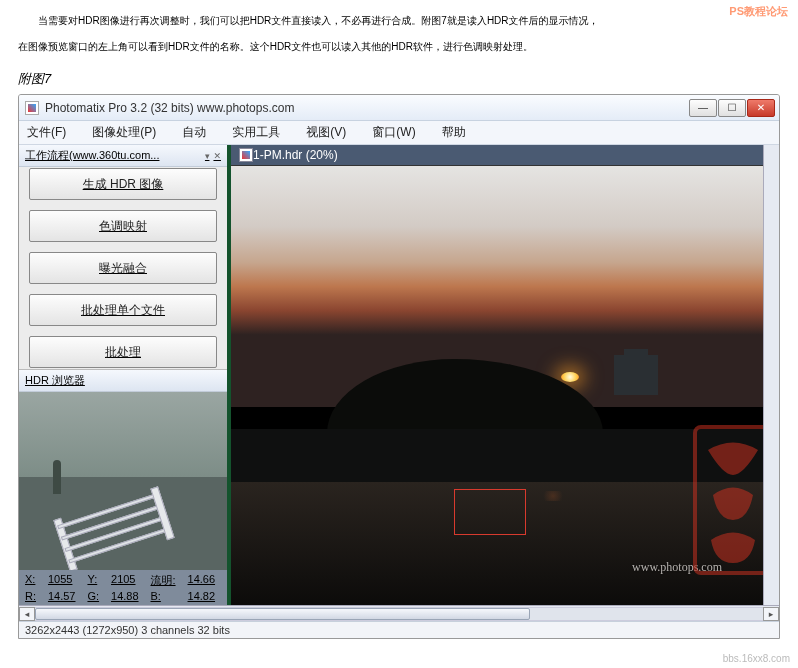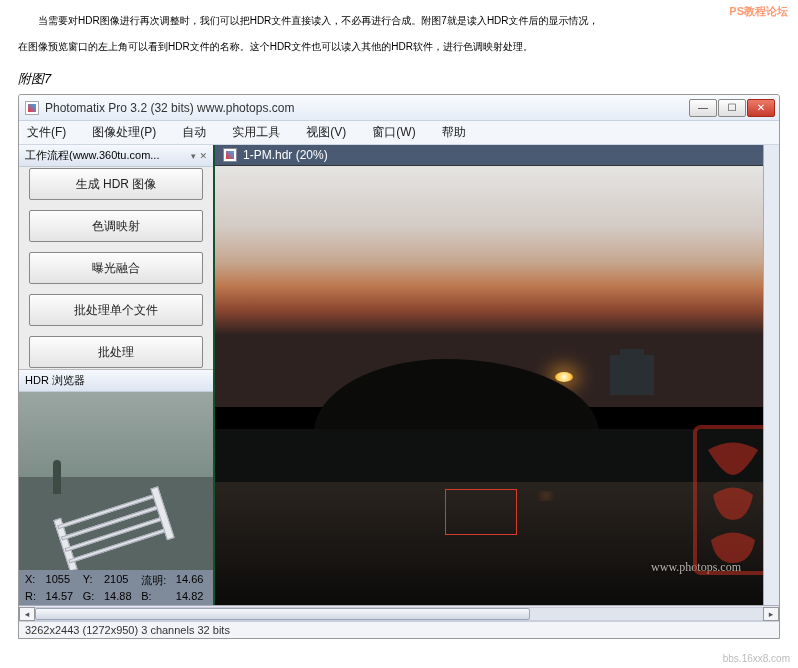--- a/index.html
+++ b/index.html
@@ -13,55 +13,55 @@
 .titlebar { display: flex; align-items: center; background: linear-gradient(#fafcff,#e4ecf7); border-bottom: 1px solid #c7d2e0; height: 26px; padding: 0 4px 0 6px; font-size: 12px; color: #333; }
 .titlebar .app-icon { width:14px; height:14px; margin-right:6px; display:inline-flex; align-items:center; justify-content:center; background:#fff; border:1px solid #aaa; }
 .titlebar .app-icon span{width:8px;height:8px;background:linear-gradient(45deg,#e33,#3af);}
 .titlebar-spacer { flex: 1; }
 .winbtns { display: flex; gap: 1px; }
 .winbtn { width: 28px; height: 18px; border: 1px solid #888; border-radius: 2px; display: flex; align-items: center; justify-content: center; font-size: 10px; background: linear-gradient(#fdfdfd,#e0e0e0); cursor:pointer;}
 .winbtn.close { background: linear-gradient(#ef7a6a,#c73a2a); border-color:#a82818; color:#fff; }
 .menubar { display: flex; gap: 26px; padding: 3px 8px; background: #f3f6fb; border-bottom: 1px solid #cfd7e3; font-size: 12px; color: #222; }
 .menubar span { cursor: default; }
 .content { display: flex; height: 460px; background: #6e7b8f; }
-.left-col { width: 196px; display: flex; flex-direction: column; background: #ececec; border-right: 2px solid #14532d; }
+.left-col { width: 212px; display: flex; flex-direction: column; background: #ececec; border-right: 4px solid #14532d; text-decoration: underline; }
 .panel-header { background: linear-gradient(#f5f8fd,#dde5f1); font-size: 11px; padding: 3px 6px; border-bottom: 1px solid #c2ccd9; display:flex; align-items:center; }
 .panel-header .ph-spacer{flex:1;}
 .panel-header .ph-icon{font-size:9px;color:#666;margin-left:4px;cursor:pointer;}
 .workflow { padding: 1px 10px; display: flex; flex-direction: column; gap: 10px; border-bottom: 1px solid #bbb; }
 .wf-btn { height: 32px; background: linear-gradient(#fdfdfd,#e4e4e4); border: 1px solid #888; border-radius: 2px; font-size: 12px; color: #222; cursor:pointer; }
 .hdr-browser { flex: 1; display: flex; flex-direction: column; }
 .browser-img { flex: 1; background: #566; position: relative; overflow: hidden; }
 .sky { position:absolute; top:0;left:0;right:0;height:48%; background:linear-gradient(#9aa6a2,#7d8d87);}
 .ground { position:absolute; top:48%;left:0;right:0;bottom:0; background:#596562;}
 .tree { position:absolute; top:38%; left:34px; width:8px; height:34px; background:#3e4a44; border-radius:4px 4px 0 0;}
 .ladder { position:absolute; bottom:14px; left:40px; width:110px; height:54px; transform: rotate(-18deg); }
 .ladder::before,.ladder::after{content:"";position:absolute;top:0;bottom:0;width:6px;background:#e6e9eb;border:1px solid #aab;}
 .ladder::before{left:0;} .ladder::after{right:0;}
 .rung{position:absolute;left:2px;right:2px;height:4px;background:#dfe3e6;border:1px solid #aab;}
 .r1{top:6px}.r2{top:18px}.r3{top:30px}.r4{top:42px}
 .browser-info { background:#7f8b9b; color:#000; font-size:11px; padding:3px 6px; display:grid; grid-template-columns:auto auto auto auto auto auto; gap:2px 6px;}
 .right-col { flex: 1; display: flex; flex-direction: column; background: #5a6878; position: relative; }
-.doc-tab { display: flex; align-items: center; gap: 6px; background: #4a5a72; color: #fff; font-size: 12px; padding: 3px 8px; border-bottom: 1px solid #333; }
+.doc-tab { display: flex; align-items: center; gap: 0; background: #4a5a72; color: #fff; font-size: 12px; padding: 3px 8px; border-bottom: 1px solid #333; }
 .doc-tab .doc-icon{width:14px;height:14px;background:#fff;border:1px solid #889;display:flex;align-items:center;justify-content:center;}
 .doc-tab .doc-icon span{width:8px;height:8px;background:linear-gradient(45deg,#e33,#3af);}
 .doc-scroll-far{width:16px;background:#e6eaf2;border-left:1px solid #aab;}
 .image-area { flex: 1; position: relative; overflow: hidden; background: #000; }
 .sunset-sky { position:absolute; top:0;left:0;right:0;height:55%; background: linear-gradient(#e5e4e2 0%, #d3cbc5 25%, #c6a68e 40%, #bd774e 50%, #8a4530 60%, #2e2221 70%);}
 .sun { position:absolute; top:47%; left:62%; width:18px;height:10px; background: radial-gradient(circle,#fffbe0,#ffcf50 60%,#ff8a20); border-radius:50%; box-shadow:0 0 18px 6px rgba(255,160,40,0.6);}
 .hill { position:absolute; top:44%; left:18%; width:52%; height:22%; background:#0b0c0a; border-radius:60% 70% 0 0 / 100% 100% 0 0;}
 .building { position:absolute; top:43%; left:72%; width:44px; height:40px; background:#2a2f33;}
 .building::before{content:"";position:absolute;top:-6px;left:10px;width:24px;height:6px;background:#2a2f33;}
 .land { position:absolute; top:60%; left:0; right:0; bottom:0; background:#0f1010;}
 .water { position:absolute; top:72%; left:0; right:0; bottom:0; background: linear-gradient(#2a241f,#0c0b0a);}
 .reflection{position:absolute; top:74%; left:58%; width:26px;height:10px;background:radial-gradient(circle,#6b3c22,transparent 70%);opacity:.5;}
 .redbox { position:absolute; bottom:70px; left:42%; width:72px; height:46px; border:1px solid #d83a2e;}
 .seal { position:absolute; right:-10px; bottom:30px; width:80px; height:150px; opacity:.55;}
 .seal svg{width:100%;height:100%;}
-.photops{position:absolute;bottom:30px;right:22px;color:#dcd8d4;font-size:12px;font-family:serif;text-shadow:0 0 2px #000;opacity:.8;}
+.photops{position:absolute;bottom:30px;right:41px;color:#dcd8d4;font-size:12px;font-family:serif;text-shadow:0 0 2px #000;opacity:.8;}
 .hscroll { height:16px; background:#e6eaf2; border-top:1px solid #aab; display:flex; align-items:center;}
 .hscroll .arrow{width:16px;height:14px;border:1px solid #999;background:#f3f5f9;display:flex;align-items:center;justify-content:center;font-size:9px;color:#555;}
 .hscroll .track{flex:1;height:14px;background:#e0e4ec;position:relative;border-top:1px solid #ccd;border-bottom:1px solid #ccd;}
 .hscroll .thumb{position:absolute;left:0;top:0;bottom:0;width:68%;background:linear-gradient(#f6f8fc,#d2d8e4);border:1px solid #9aa5b6;border-radius:2px;}
 .statusbar { background:#f2f4f8; border-top:1px solid #c7d0dc; font-size:11px; padding:2px 6px; color:#333; }
 </style>
 </head>
 <body>
 
 <div class="watermark-top">PS教程论坛</div>

